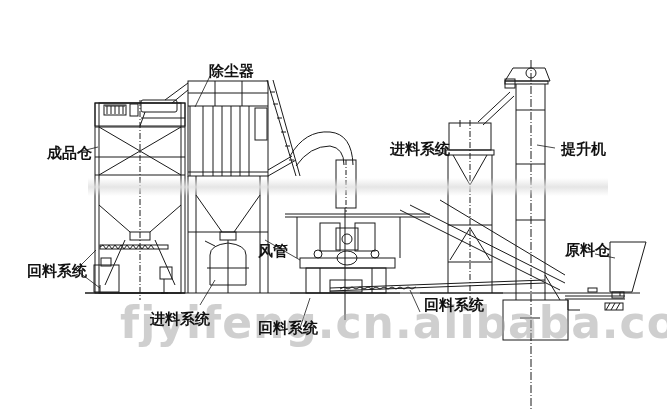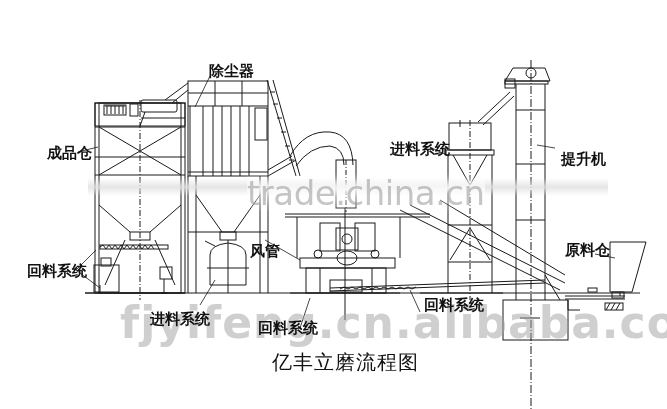--- a/index.html
+++ b/index.html
@@ -199,28 +199,26 @@
       <line x1="595" y1="254" x2="615" y2="258"></line>
       <line x1="200" y1="305" x2="215" y2="280"></line>
       <line x1="300" y1="328" x2="310" y2="298"></line>
       <line x1="420" y1="312" x2="410" y2="290"></line>
     </g>
 
     <line x1="85" y1="293" x2="640" y2="293"></line>
   </svg>
 
   <div class="blurband"></div>
-  <div class="wm wm1">trade.china.cn</div>
   <div class="wm wm2">fjyifeng.cn.alibaba.com</div>
 
   <div class="lbl" style="left:209px; top:64px;">除尘器</div>
   <div class="lbl" style="left:47px; top:146px;">成品仓</div>
   <div class="lbl" style="left:390px; top:142px;">进料系统</div>
-  <div class="lbl" style="left:561px; top:152px;">提升机</div>
-  <div class="lbl" style="left:250px; top:244px;">风管</div>
+  <div class="lbl" style="left:561px; top:142px;">提升机</div>
+  <div class="lbl" style="left:258px; top:244px;">风管</div>
   <div class="lbl" style="left:27px; top:264px;">回料系统</div>
   <div class="lbl" style="left:565px; top:243px;">原料仓</div>
   <div class="lbl" style="left:150px; top:312px;">进料系统</div>
   <div class="lbl" style="left:258px; top:321px;">回料系统</div>
   <div class="lbl" style="left:424px; top:298px;">回料系统</div>
 
-  <div class="title">亿丰立磨流程图</div>
 </div>
 
 </body></html>

